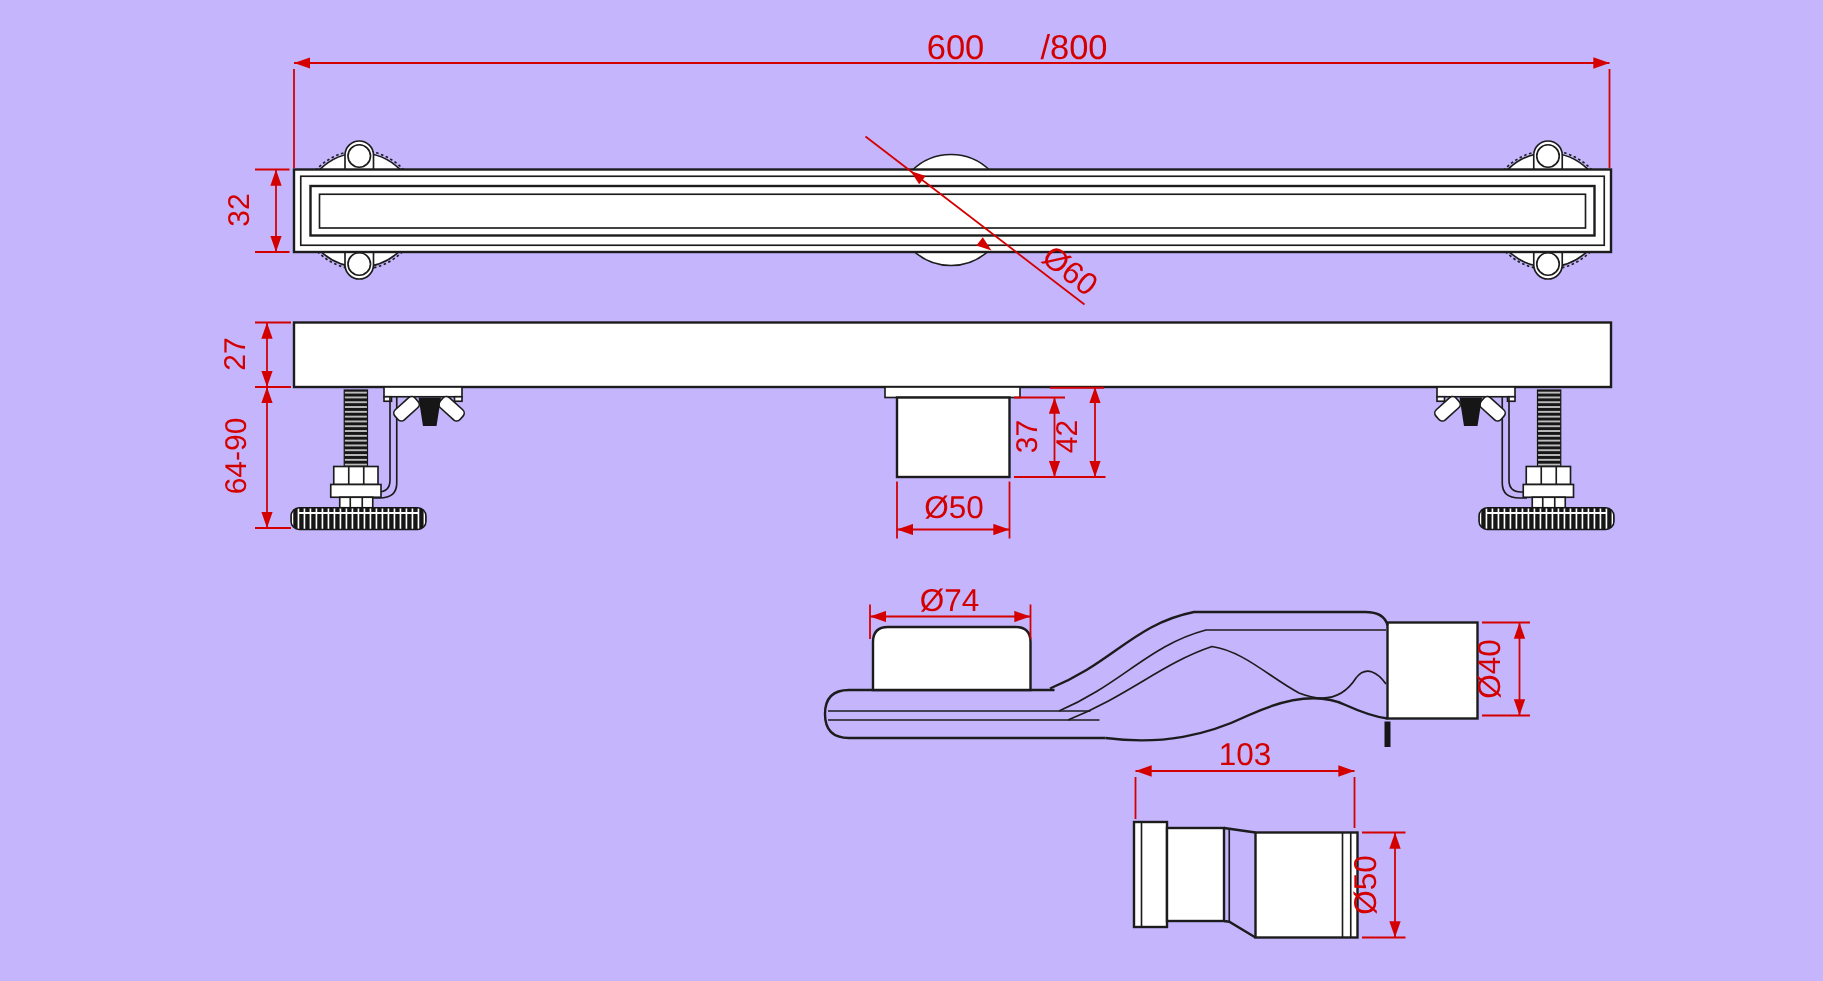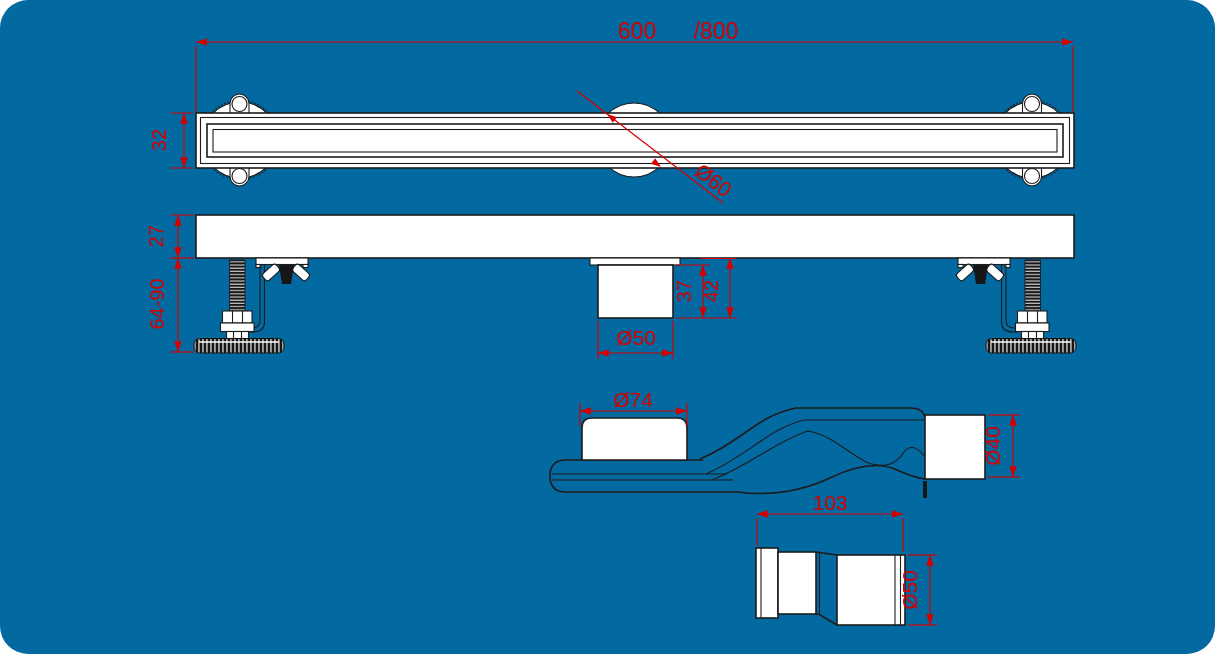--- a/index.html
+++ b/index.html
@@ -1,17 +1,17 @@
 <!DOCTYPE html>
 <html><head>
 <meta charset="utf-8">
 <style>
   html,body{margin:0;padding:0;background:#ffffff;}
-  .stage{position:relative;width:1215px;height:654px;background:#0369a1;overflow:hidden;
-         font-family:"Liberation Sans", sans-serif;border-radius:28px;}
+  .stage{position:relative;width:1215px;height:654px;background:#c4b5fd;overflow:hidden;
+         font-family:"Liberation Sans", sans-serif;}
   svg{display:block}
   
   .k  {fill:none;stroke:#1c1c1c;stroke-width:1.6;}
   .k2 {fill:none;stroke:#1c1c1c;stroke-width:1.1;}
   .kf {fill:#ffffff;stroke:#1c1c1c;stroke-width:1.6;}
   .kf2{fill:#ffffff;stroke:#1c1c1c;stroke-width:1.1;}
   .blk{fill:#161616;stroke:none;}
   
   .r  {fill:none;stroke:#d40000;stroke-width:1.2;}
   .rf {fill:#d40000;stroke:none;}

